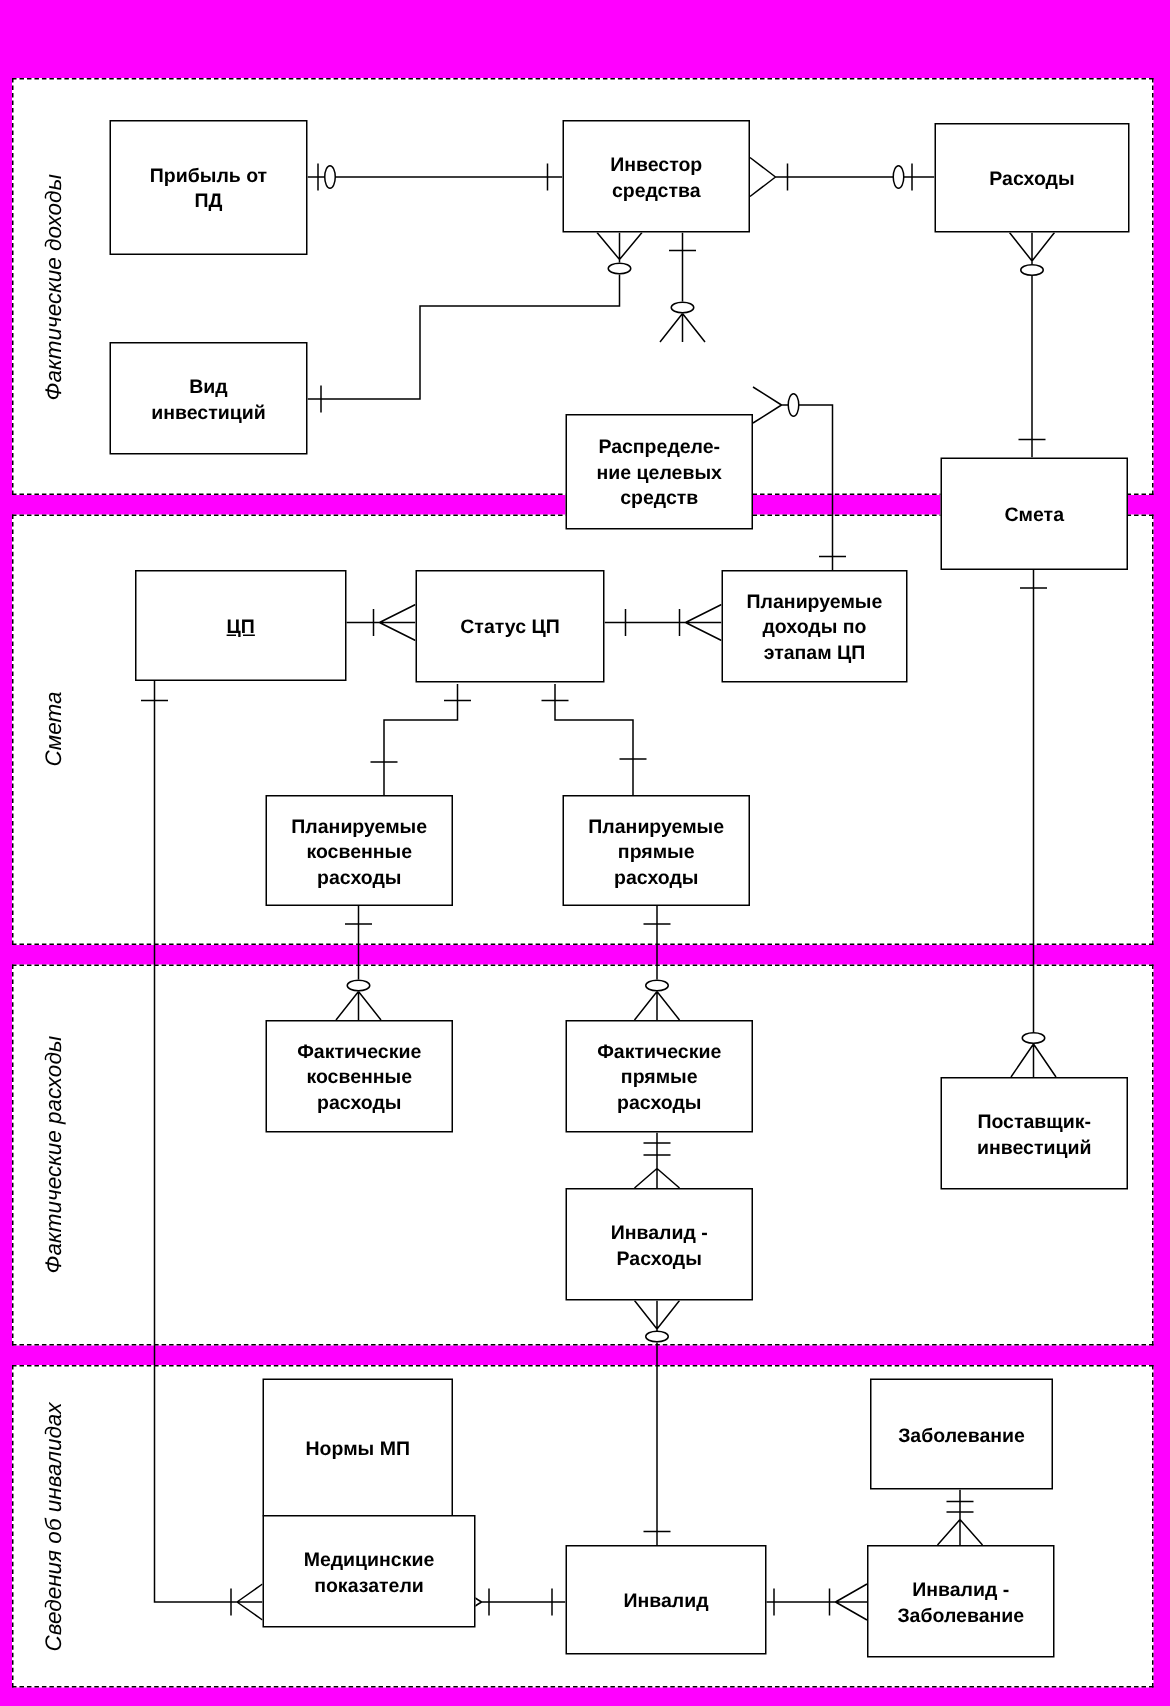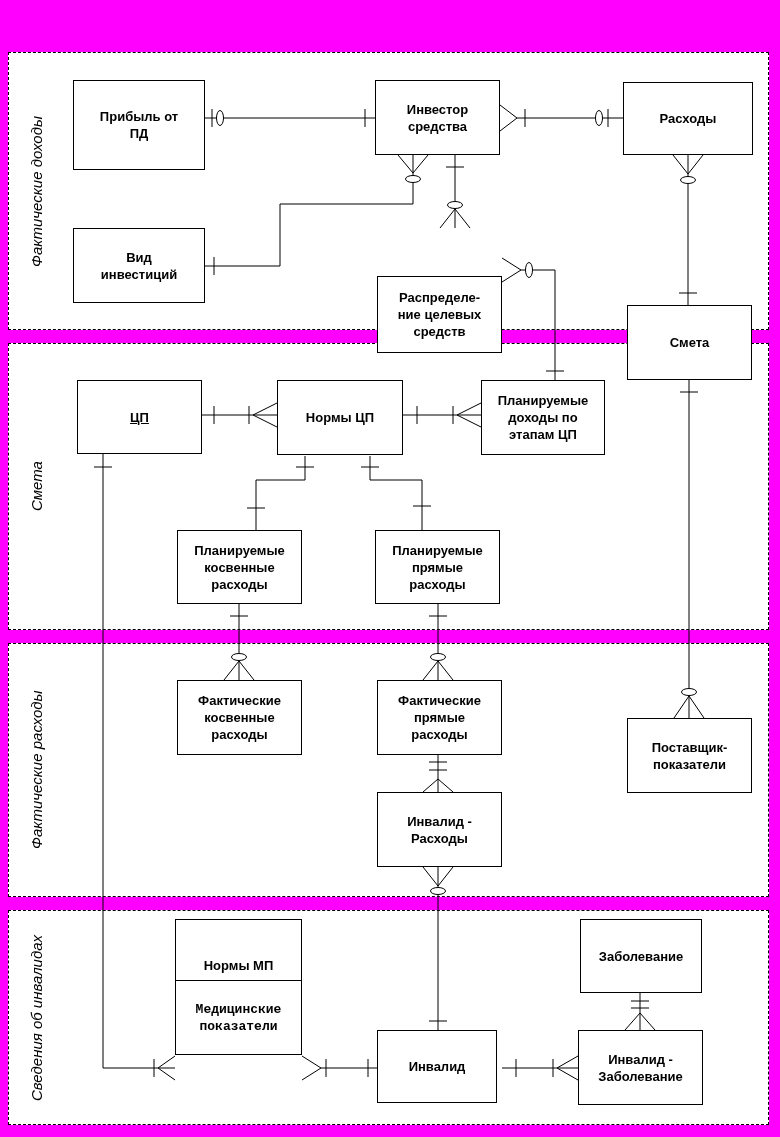--- a/index.html
+++ b/index.html
@@ -135,40 +135,40 @@
 ПД</div>
 <div class="entity" style="left:375px;top:80px;width:125px;height:75px;">Инвестор
 средства</div>
 <div class="entity" style="left:623px;top:82px;width:130px;height:73px;">Расходы</div>
 <div class="entity" style="left:73px;top:228px;width:132px;height:75px;">Вид
 инвестиций</div>
 <div class="entity" style="left:377px;top:228px;width:125px;height:77px;margin-top:48px;">Распределе-
 ние целевых
 средств</div>
 <div class="entity" style="left:627px;top:305px;width:125px;height:75px;">Смета</div>
-<div class="entity" style="left:77px;top:380px;width:125px;height:74px;text-decoration:underline;">ЦП</div>
-<div class="entity" style="left:277px;top:380px;width:126px;height:75px;">Нормы ЦП</div>
+<div class="entity" style="left:90px;top:380px;width:141px;height:74px;text-decoration:underline;">ЦП</div>
+<div class="entity" style="left:277px;top:380px;width:126px;height:75px;">Статус ЦП</div>
 <div class="entity" style="left:481px;top:380px;width:124px;height:75px;">Планируемые
 доходы по
 этапам ЦП</div>
 <div class="entity" style="left:177px;top:530px;width:125px;height:74px;">Планируемые
 косвенные
 расходы</div>
 <div class="entity" style="left:375px;top:530px;width:125px;height:74px;">Планируемые
 прямые
 расходы</div>
 <div class="entity" style="left:177px;top:680px;width:125px;height:75px;">Фактические
 косвенные
 расходы</div>
 <div class="entity" style="left:377px;top:680px;width:125px;height:75px;">Фактические
 прямые
 расходы</div>
 <div class="entity" style="left:627px;top:718px;width:125px;height:75px;">Поставщик-
-показатели</div>
+инвестиций</div>
 <div class="entity" style="left:377px;top:792px;width:125px;height:75px;">Инвалид -
 Расходы</div>
 <div class="entity" style="left:175px;top:919px;width:127px;height:92px;">Нормы МП</div>
 <div class="entity" style="left:580px;top:919px;width:122px;height:74px;">Заболевание</div>
-<div class="entity" style="left:175px;top:980px;width:127px;height:75px;font-family:Liberation Mono, monospace;">Медицинские
+<div class="entity" style="left:175px;top:1010px;width:142px;height:75px;">Медицинские
 показатели</div>
-<div class="entity" style="left:377px;top:1030px;width:120px;height:73px;">Инвалид</div>
+<div class="entity" style="left:377px;top:1030px;width:134px;height:73px;">Инвалид</div>
 <div class="entity" style="left:578px;top:1030px;width:125px;height:75px;">Инвалид -
 Заболевание</div>
 
 </body></html>

